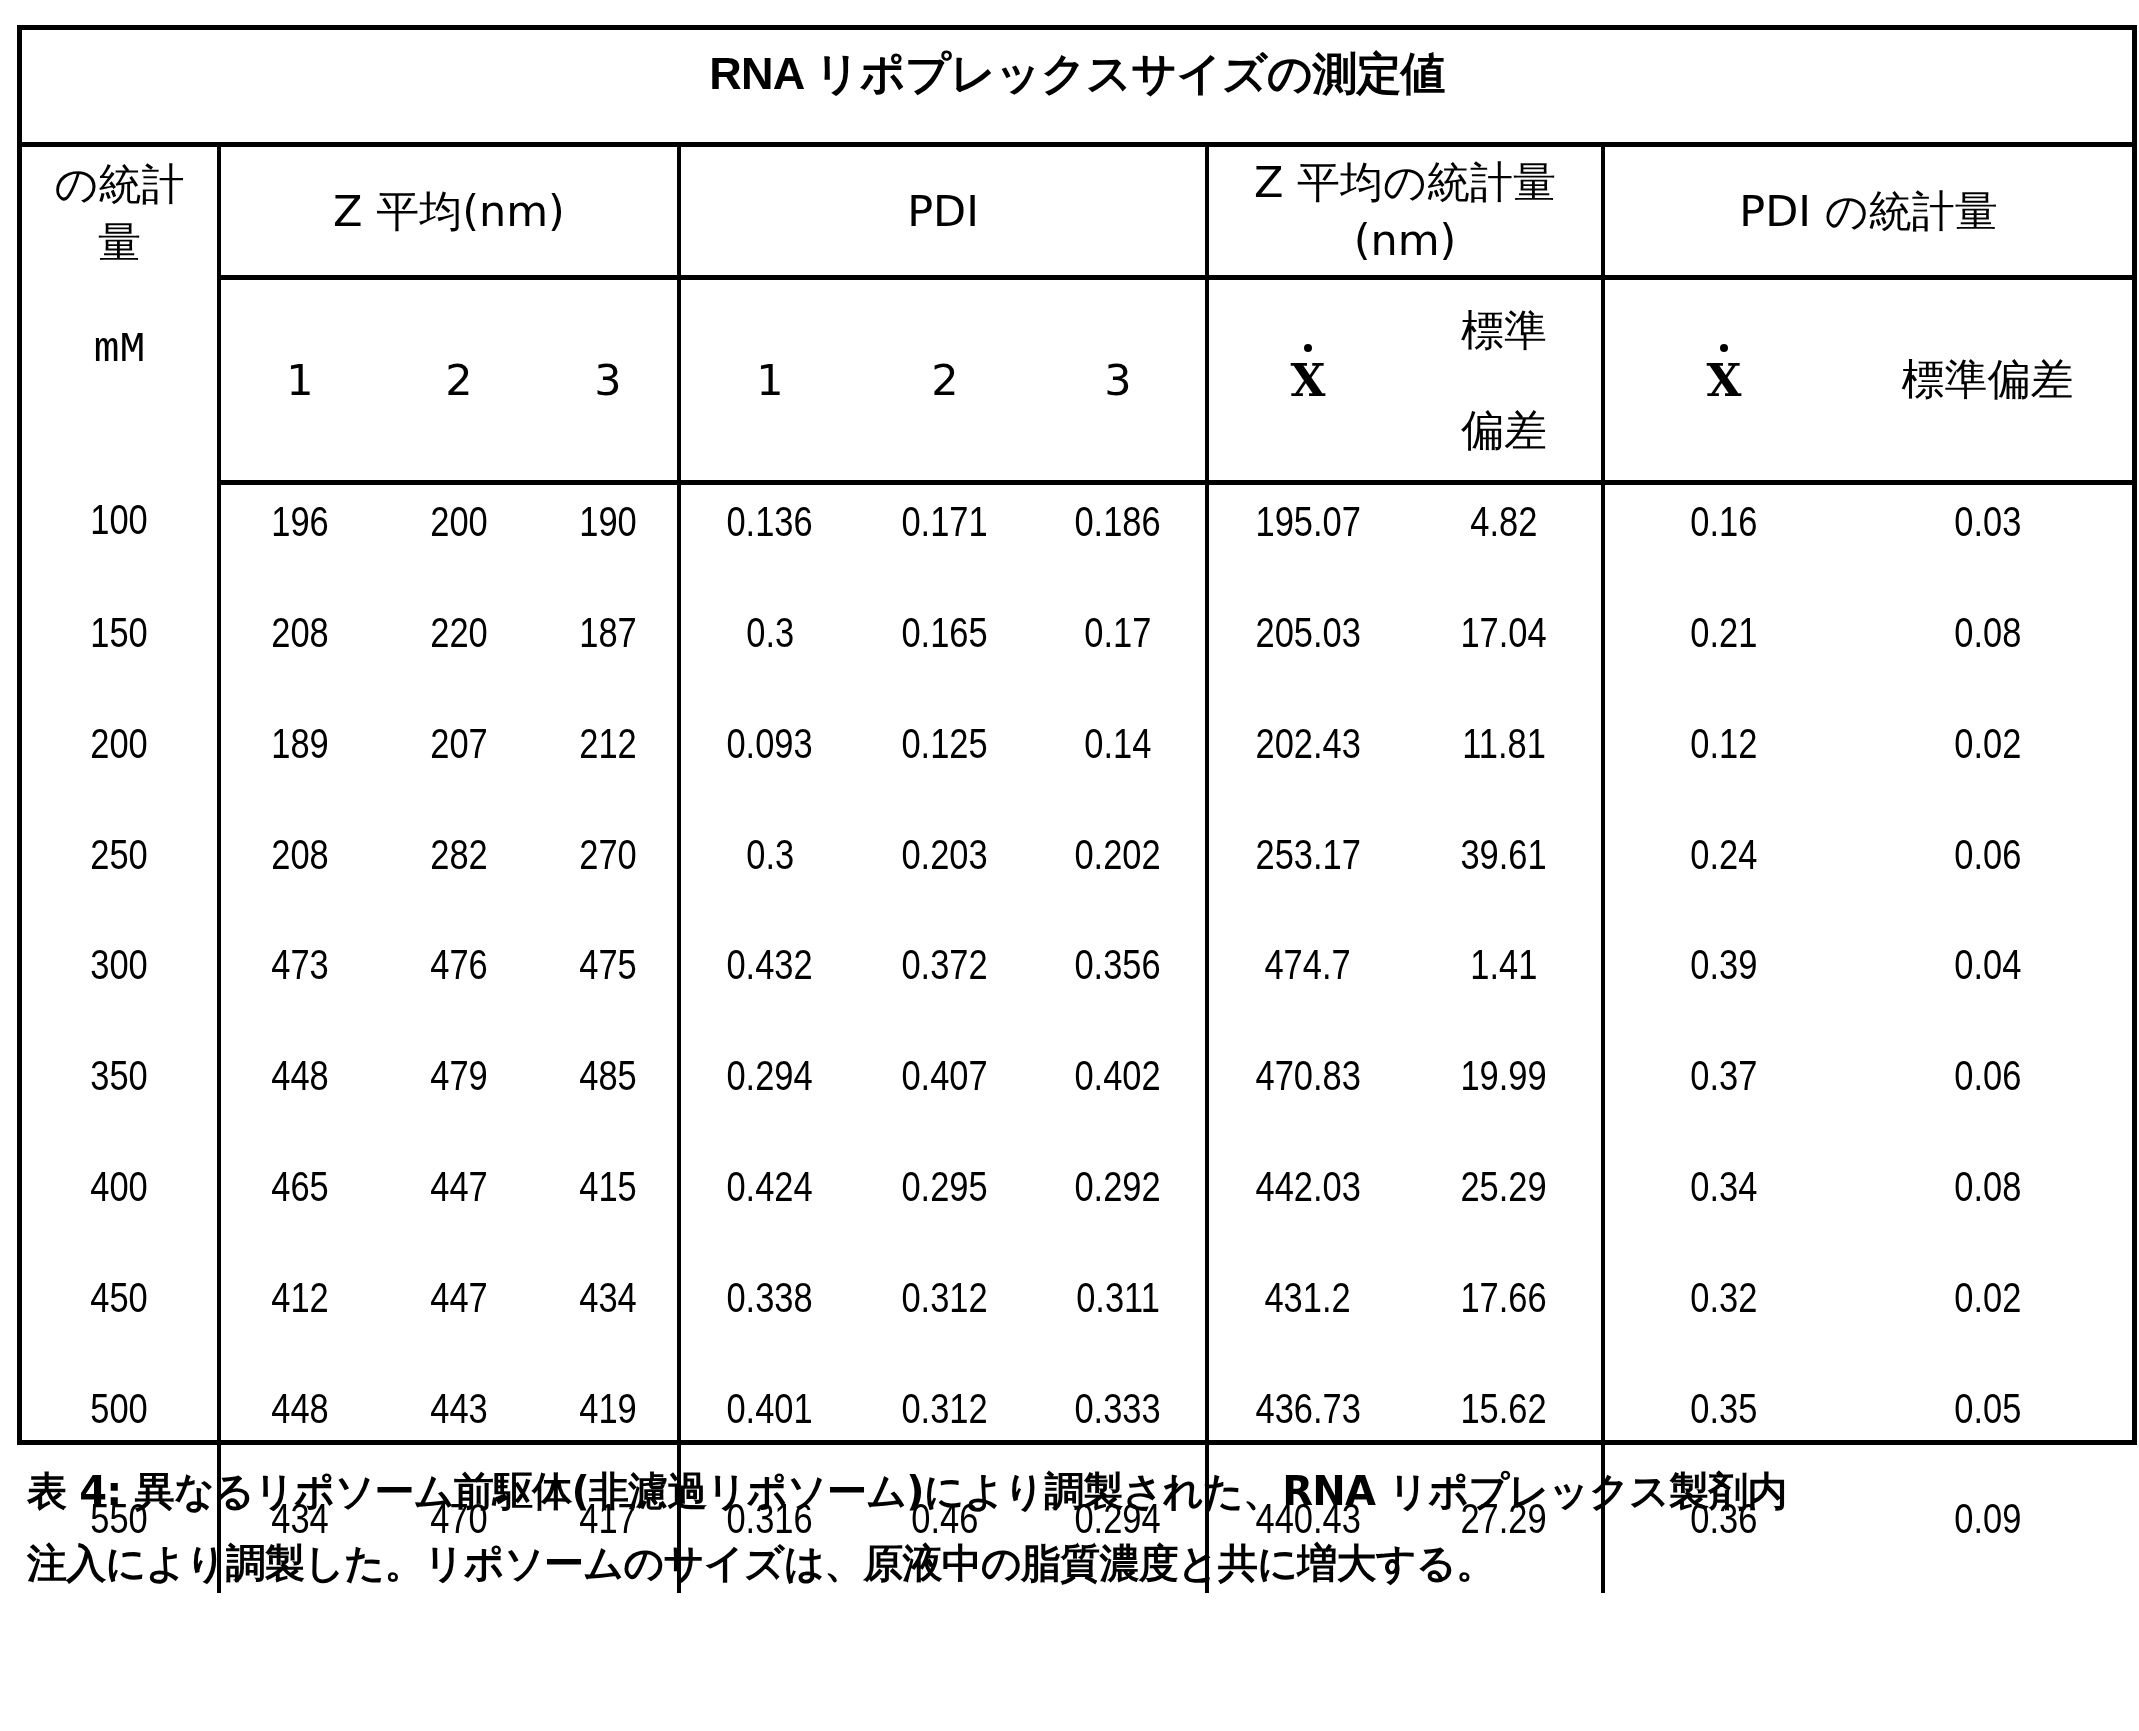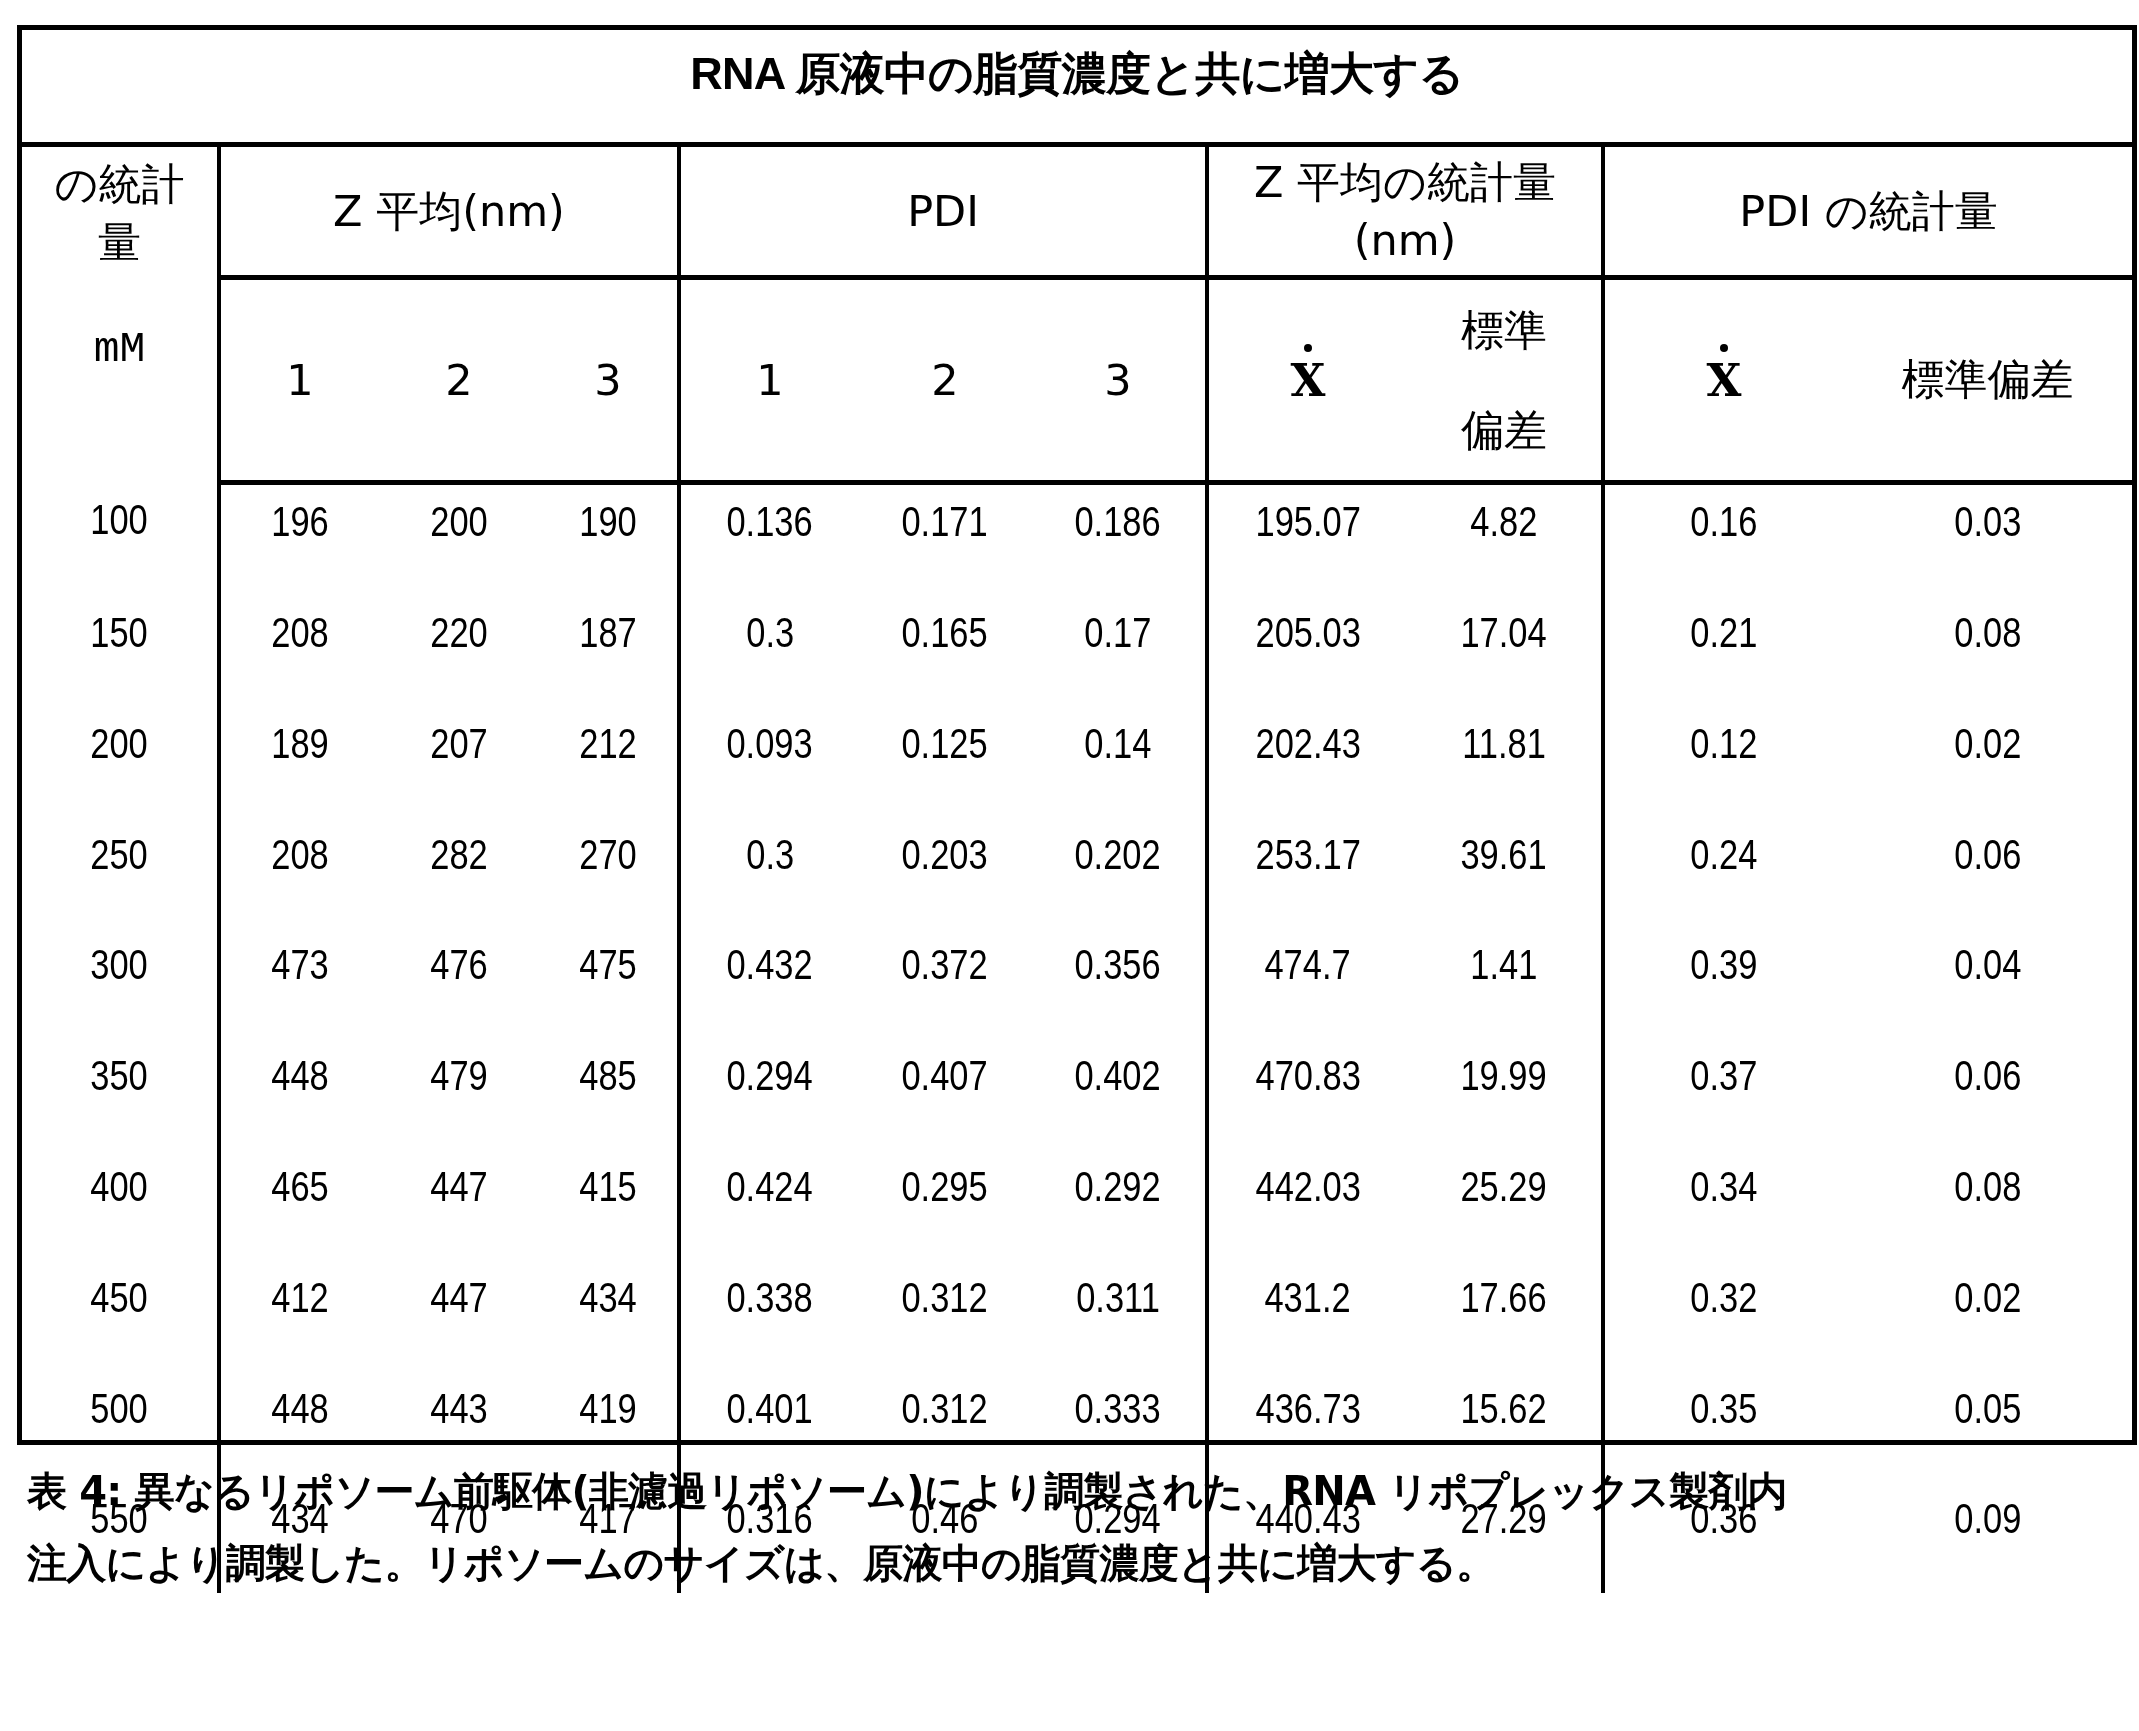--- a/index.html
+++ b/index.html
@@ -130,21 +130,21 @@
       <col style="width:180px">
       <col style="width:172px">
       <col style="width:176px">
       <col style="width:200px">
       <col style="width:196px">
       <col style="width:240px">
       <col style="width:289px">
     </colgroup>
     <tbody>
         <tr>
-      <td colspan="11" class="title-cell">RNA 原液中の脂質濃度と共に増大する</td>
+      <td colspan="11" class="title-cell">RNA リポプレックスサイズの測定値</td>
     </tr>
     <tr class="hdr1">
       <th rowspan="2" class="lipid-hdr">
         <div style="width:144px;margin:0 auto;line-height:58px;">の統計量</div>
         <div style="margin-top:50px;font-family:Liberation Mono, monospace;">mM</div>
       </th>
       <th colspan="3" class="vsep">Z 平均(nm)</th>
       <th colspan="3" class="vsep">PDI</th>
       <th colspan="2" class="vsep">
         <div>Z 平均の統計量</div>

